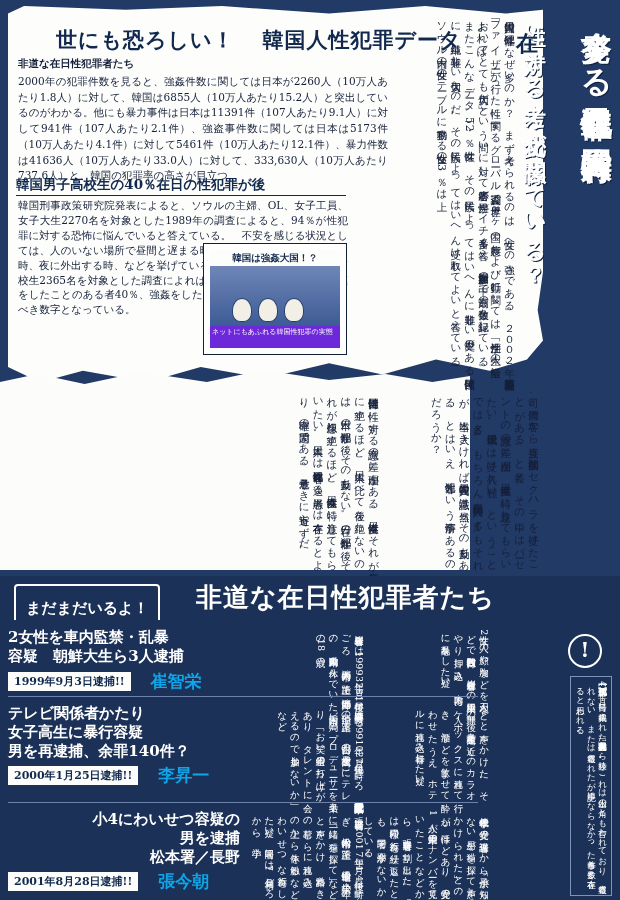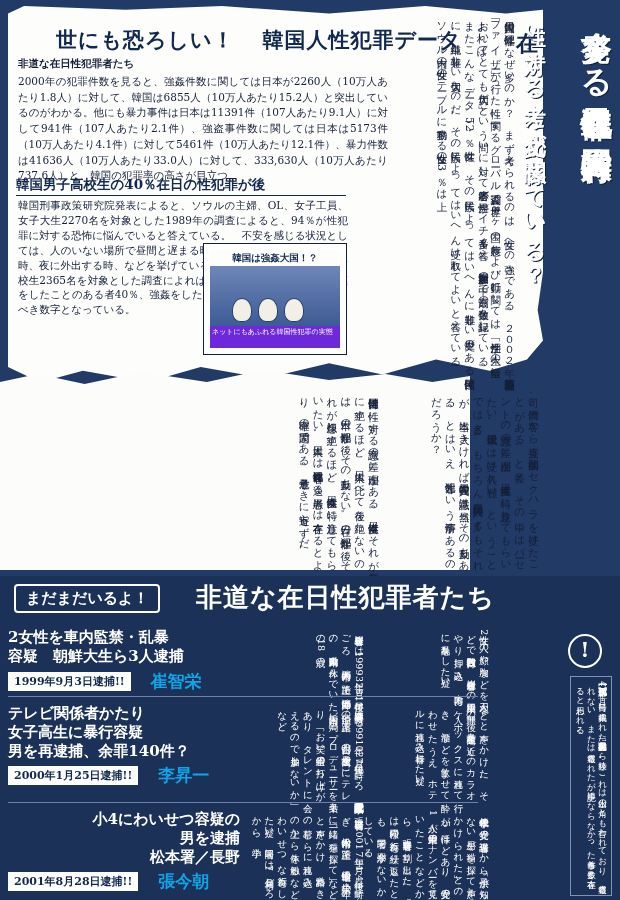--- a/index.html
+++ b/index.html
@@ -127,21 +127,21 @@
     position:absolute;left:10px;top:382px;width:530px;height:185px;
   }
   .lv{position:absolute;top:8px;height:175px;width:25px;}
 
   
   .band{
     position:absolute;left:0;top:576px;width:620px;height:48px;
     background:#1b3157;
   }
   .band .pill{
-    position:absolute;left:14px;top:8px;padding:3px 10px;border:2px solid #fff;
+    position:absolute;left:14px;top:8px;padding:13px 10px;border:2px solid #fff;
     color:#fff;font-weight:bold;font-size:15px;font-family:"DejaVu Serif",serif;
     border-radius:4px;
   }
   .band .bt{
     position:absolute;left:196px;top:4px;color:#fff;font-weight:bold;
     font-size:26px;font-family:"DejaVu Serif",serif;letter-spacing:1px;
   }
 
   .bottom{
     position:absolute;left:0;top:620px;width:620px;height:280px;background:#1b3157;

